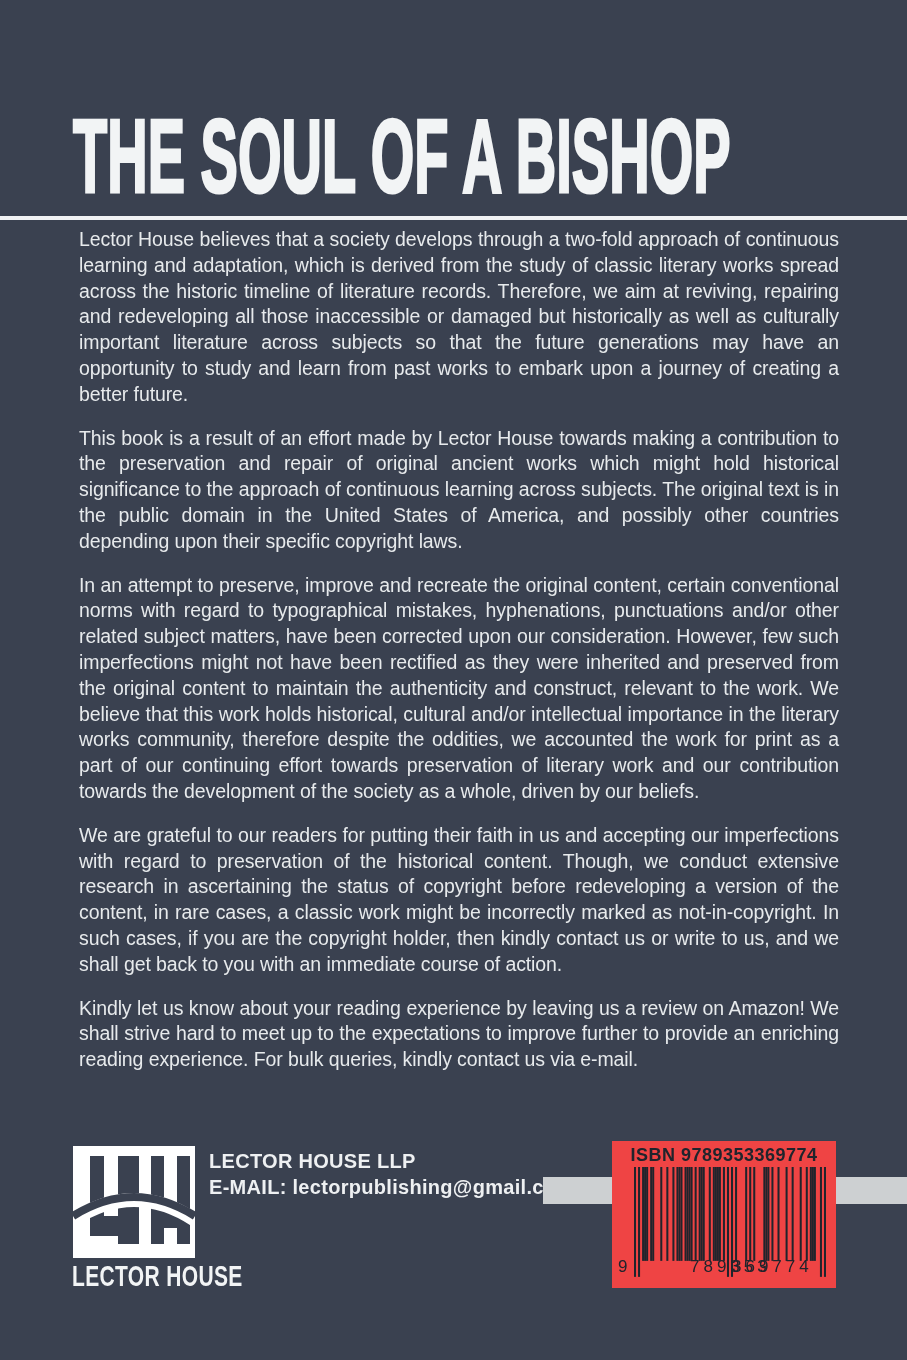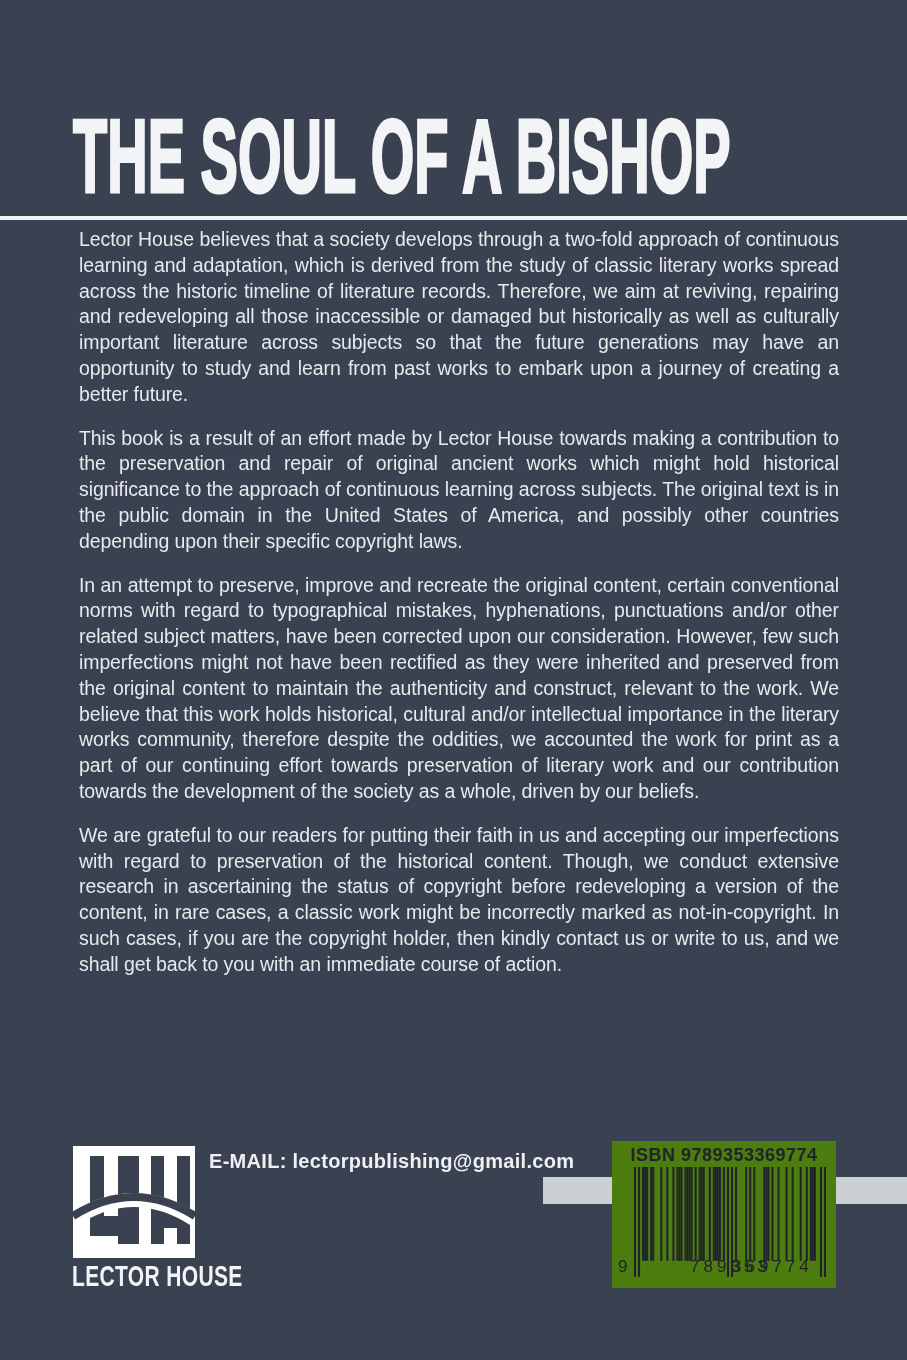--- a/index.html
+++ b/index.html
@@ -62,21 +62,21 @@
     letter-spacing:0.3px;
   }
 
   
   .band{
     position:absolute;left:543px;top:1177px;
     width:364px;height:27px;background:#cdd0d2;
   }
   .barcode-box{
     position:absolute;left:612px;top:1141px;
-    width:224px;height:147px;background:#4d7c0f;
+    width:224px;height:147px;background:#ef4444;
     box-sizing:border-box;
   }
   .isbn-line{
     height:26px;line-height:28px;text-align:center;
     font-size:18px;font-weight:700;color:#20242c;
     letter-spacing:0.5px;
   }
   .bars-wrap{
     position:relative;
     margin:0 10px 0 22px;height:112px;
@@ -97,20 +97,21 @@
 <div class="cover">
 
   <h1 class="title">THE SOUL OF A BISHOP</h1>
   <div class="title-rule"></div>
 
   <div class="text-col">
     <p>Lector House believes that a society develops through a two-fold approach of continuous learning and adaptation, which is derived from the study of classic literary works spread across the historic timeline of literature records. Therefore, we aim at reviving, repairing and redeveloping all those inaccessible or damaged but historically as well as culturally important literature across subjects so that the future generations may have an opportunity to study and learn from past works to embark upon a journey of creating a better future.</p>
     <p>This book is a result of an effort made by Lector House towards making a contribution to the preservation and repair of original ancient works which might hold historical significance to the approach of continuous learning across subjects. The original text is in the public domain in the United States of America, and possibly other countries depending upon their specific copyright laws.</p>
     <p>In an attempt to preserve, improve and recreate the original content, certain conventional norms with regard to typographical mistakes, hyphenations, punctuations and/or other related subject matters, have been corrected upon our consideration. However, few such imperfections might not have been rectified as they were inherited and preserved from the original content to maintain the authenticity and construct, relevant to the work. We believe that this work holds historical, cultural and/or intellectual importance in the literary works community, therefore despite the oddities, we accounted the work for print as a part of our continuing effort towards preservation of literary work and our contribution towards the development of the society as a whole, driven by our beliefs.</p>
     <p>We are grateful to our readers for putting their faith in us and accepting our imperfections with regard to preservation of the historical content. Though, we conduct extensive research in ascertaining the status of copyright before redeveloping a version of the content, in rare cases, a classic work might be incorrectly marked as not-in-copyright. In such cases, if you are the copyright holder, then kindly contact us or write to us, and we shall get back to you with an immediate course of action.</p>
+    <p>Kindly let us know about your reading experience by leaving us a review on Amazon! We shall strive hard to meet up to the expectations to improve further to provide an enriching reading experience. For bulk queries, kindly contact us via e-mail.</p>
   </div>
 
   <div class="logo-box">
     <svg viewBox="0 0 122 112" width="122" height="112" xmlns="http://www.w3.org/2000/svg">
       <rect x="0" y="0" width="122" height="112" fill="#ffffff"></rect>
 
       <rect x="17" y="10" width="14" height="80" fill="#3a4150"></rect>
       <rect x="17" y="70" width="49" height="20" fill="#3a4150"></rect>
 
       <rect x="45" y="10" width="21" height="88" fill="#3a4150"></rect>
@@ -119,20 +120,21 @@
       <rect x="104" y="10" width="13" height="88" fill="#3a4150"></rect>
       <rect x="78" y="62" width="39" height="20" fill="#3a4150"></rect>
 
       <path d="M 0,74 Q 61,34 122,74" fill="none" stroke="#ffffff" stroke-width="14"></path>
       <path d="M 0,70 Q 61,32 122,70" fill="none" stroke="#3a4150" stroke-width="8"></path>
     </svg>
   </div>
   <div class="logo-caption">LECTOR HOUSE</div>
 
   <div class="publisher">
+    <div>LECTOR HOUSE LLP</div>
     <div>E-MAIL: lectorpublishing@gmail.com</div>
   </div>
 
   <div class="band"></div>
 
   <div class="barcode-box">
     <div class="isbn-line">ISBN 9789353369774</div>
     <div class="bars-wrap">
       <svg id="barcode-bars" viewBox="0 0 95 105" preserveAspectRatio="none" xmlns="http://www.w3.org/2000/svg">
           <rect x="0" y="0" width="1" height="103" fill="#20242c"></rect>

